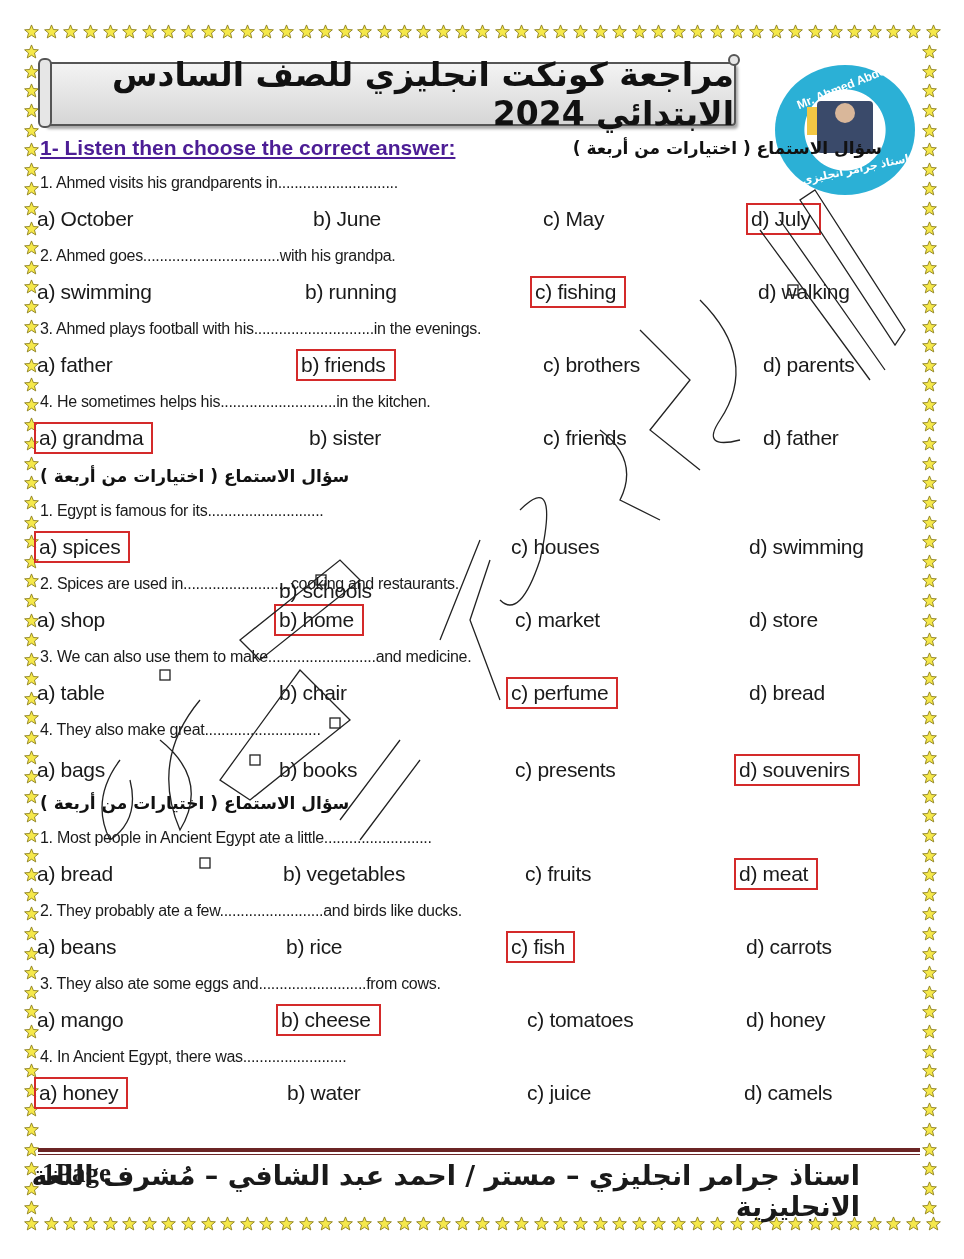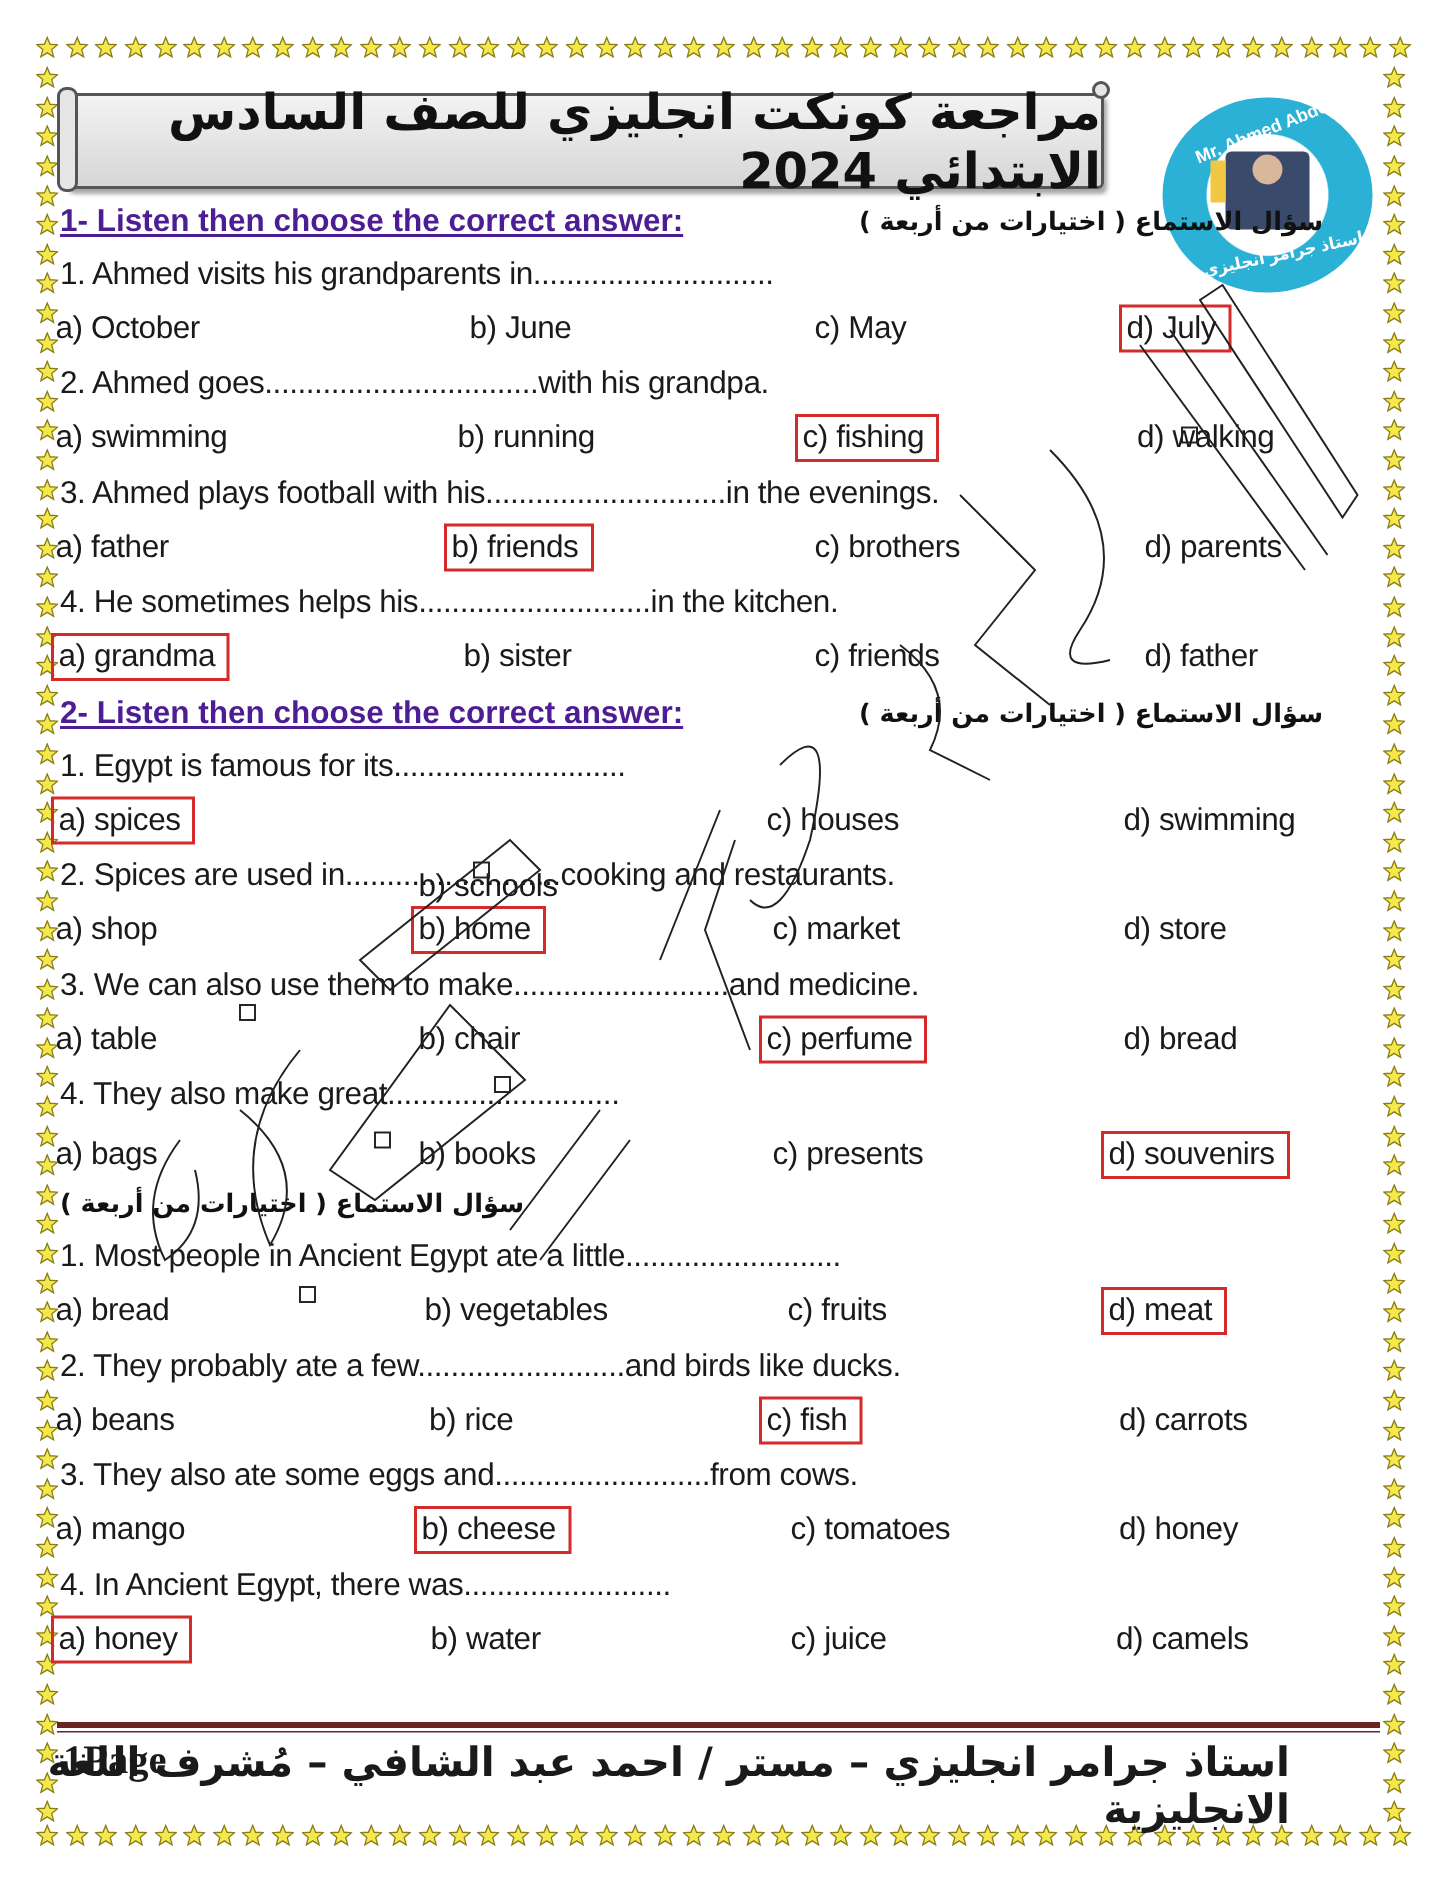--- a/index.html
+++ b/index.html
@@ -26,21 +26,21 @@
   .logo-photo { position: absolute; left: 42px; top: 36px; width: 56px; height: 52px; background: #3a4a6a; border-radius: 4px; }
   .logo-photo::before { content: ""; position: absolute; left: 18px; top: 2px; width: 20px; height: 20px; border-radius: 50%; background: #d9b79a; }
   .logo-photo::after { content: ""; position: absolute; left: -10px; top: 6px; width: 10px; height: 28px; background: #f2c744; }
   .logo-top { position: absolute; left: 18px; top: 10px; font-size: 12px; color: #fff; font-weight: bold; transform: rotate(-22deg); white-space: nowrap; }
   .logo-bottom { position: absolute; left: 26px; top: 98px; font-size: 11px; color: #fff; font-weight: bold; direction: rtl; transform: rotate(-12deg); white-space: nowrap; }
 
   .section-head { position: absolute; left: 40px; height: 30px; width: 842px; display: flex; align-items: center; justify-content: space-between; }
   .section-title { font-weight: bold; font-size: 21px; text-decoration: underline; color: #4c1d95; }
   .section-ar { font-family: "DejaVu Sans", sans-serif; font-weight: bold; font-size: 17px; direction: rtl; color: #111; }
 
-  .question { position: absolute; left: 40px; font-size: 21px; height: 30px; line-height: 30px; white-space: nowrap; font-family: "Liberation Sans Narrow", "Liberation Sans", sans-serif; letter-spacing: -0.3px; }
+  .question { position: absolute; left: 40px; font-size: 16px; height: 30px; line-height: 30px; white-space: nowrap; font-family: "Liberation Sans Narrow", "Liberation Sans", sans-serif; letter-spacing: -0.3px; }
   .options { position: absolute; left: 0; width: 964px; height: 32px; }
   .option { position: absolute; top: 0; height: 32px; line-height: 32px; font-size: 21px; white-space: nowrap; padding: 0 3px; letter-spacing: -0.3px; }
   .option.correct { border: 2px solid #d42a2a; line-height: 28px; height: 28px; padding: 0 8px 0 3px; }
 
   .watermark { position: absolute; left: 0; top: 0; width: 964px; height: 1259px; pointer-events: none; }
 
   .footer-rule { position: absolute; left: 38px; top: 1148px; width: 882px; height: 4px; background: #6b2525; }
   .footer-rule-thin { position: absolute; left: 38px; top: 1154px; width: 882px; height: 1px; background: #6b2525; }
   .footer-page { position: absolute; left: 42px; top: 1158px; font-family: "Liberation Serif", serif; font-weight: bold; font-size: 27px; }
   .footer-ar { position: absolute; right: 104px; top: 1160px; font-family: "DejaVu Sans", sans-serif; font-weight: bold; font-size: 27px; direction: rtl; }
@@ -1164,21 +1164,20 @@
       <span class="option" style="left: 760px;">d) parents</span>
     </div>
     <div class="question" style="top: 387px;">4. He sometimes helps his............................in the kitchen.</div>
     <div class="options" style="top: 422px;">
       <span class="option correct" style="left: 34px;">a) grandma</span>
       <span class="option" style="left: 306px;">b) sister</span>
       <span class="option" style="left: 540px;">c) friends</span>
       <span class="option" style="left: 760px;">d) father</span>
     </div>
     <div class="section-head" style="top: 461px;">
-      <span class="section-title">2- Listen then choose the correct answer:</span>
       <span class="section-ar">سؤال الاستماع ( اختيارات من أربعة )</span>
     </div>
     <div class="question" style="top: 496px;">1. Egypt is famous for its............................</div>
     <div class="options" style="top: 531px;">
       <span class="option correct" style="left: 34px;">a) spices</span>
       <span class="option" style="left: 276px; margin-top: 44px;">b) schools</span>
       <span class="option" style="left: 508px;">c) houses</span>
       <span class="option" style="left: 746px;">d) swimming</span>
     </div>
     <div class="question" style="top: 569px;">2. Spices are used in..........................cooking and restaurants.</div>

